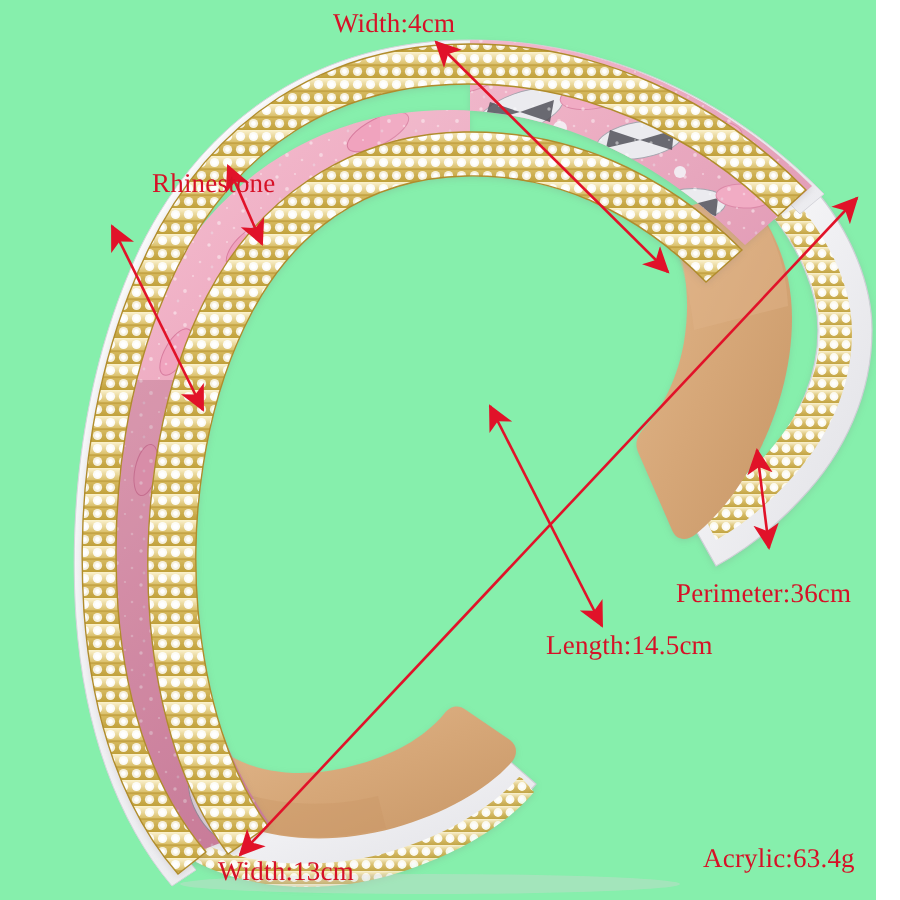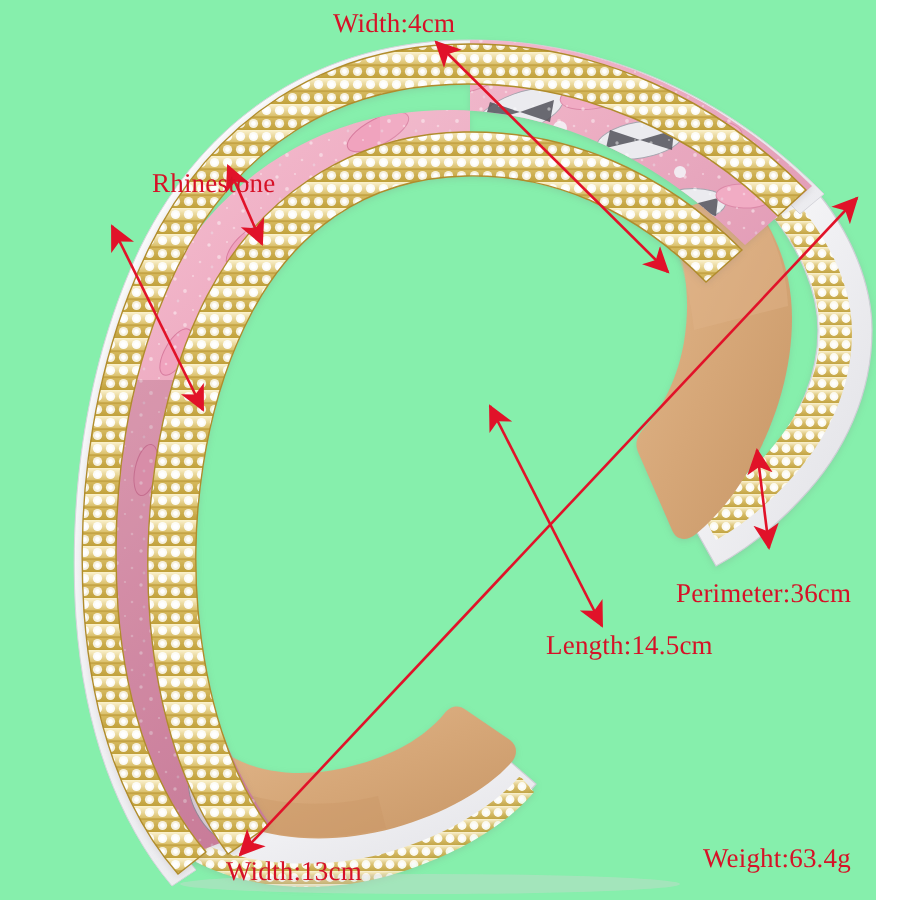--- a/index.html
+++ b/index.html
@@ -16,21 +16,21 @@
     letter-spacing:.2px;
     white-space:nowrap;
     line-height:1;
     text-rendering:geometricPrecision;
   }
   #lbl-width4   {left:333px;  top:10px;}
   #lbl-rhine    {left:152px;  top:132px;margin-top:38px;}
   #lbl-acrylic  {left:52px;   top:192px;}
   #lbl-perim    {left:676px;  top:552px;margin-top:28px;}
   #lbl-length   {left:546px;  top:632px;}
-  #lbl-width13  {left:226px;  top:858px;}
+  #lbl-width13  {left:218px;  top:858px;}
   #lbl-weight   {left:703px;  top:845px;}
 
   svg.layer{position:absolute;left:0;top:0;width:900px;height:900px;}
   svg.arrows{pointer-events:none;}
 
   .band-shadow{filter:drop-shadow(0 2px 3px rgba(120,110,115,.18));}
 </style>
 </head>
 <body>
 
@@ -399,15 +399,15 @@
 
       <line x1="757" y1="450" x2="769" y2="548" marker-start="url(#ah2)" marker-end="url(#ah)"></line>
     </g>
   </svg>
 
   <div class="anno" id="lbl-width4">Width:4cm</div>
   <div class="anno" id="lbl-rhine">Rhinestone</div>
   <div class="anno" id="lbl-perim">Perimeter:36cm</div>
   <div class="anno" id="lbl-length">Length:14.5cm</div>
   <div class="anno" id="lbl-width13">Width:13cm</div>
-  <div class="anno" id="lbl-weight">Weight:63.4g</div>
+  <div class="anno" id="lbl-weight">Acrylic:63.4g</div>
 
 </div>
 
 </body></html>

